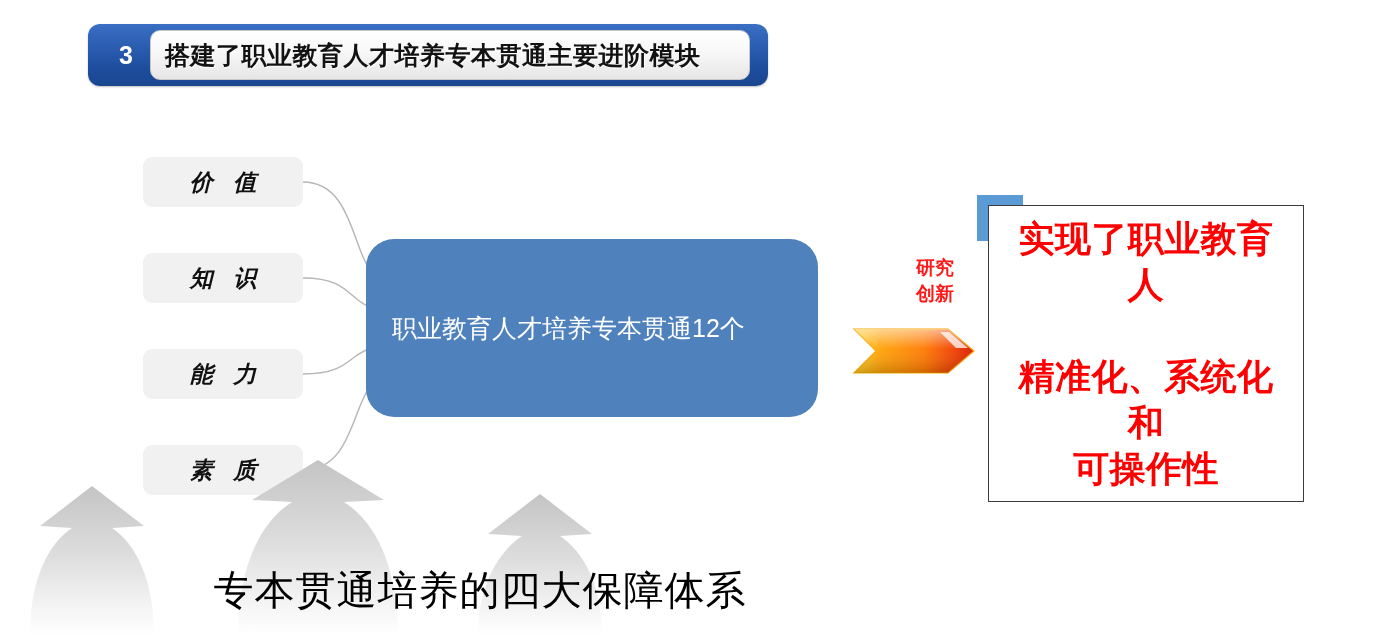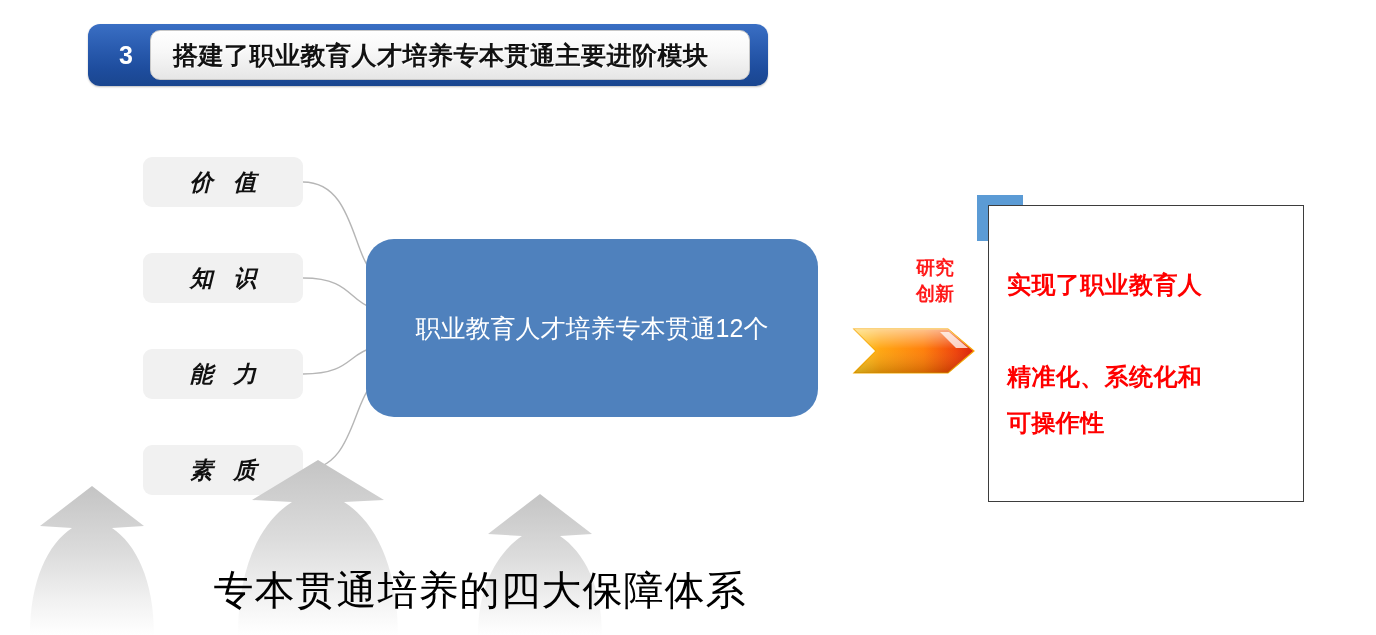--- a/index.html
+++ b/index.html
@@ -43,21 +43,21 @@
     left: 62px;
     top: 6px;
     width: 600px;
     height: 50px;
     border-radius: 10px;
     background: linear-gradient(180deg, #ffffff 0%, #f7f7f7 45%, #e6e6e6 100%);
     border: 1px solid #c8c8c8;
     box-sizing: border-box;
     display: flex;
     align-items: center;
-    padding-left: 22px;
+    padding-left: 14px;
   }
   .banner-title {
     font-size: 25px;
     font-weight: bold;
     color: #121212;
     letter-spacing: 0.5px;
     text-shadow: 1px 1px 0 rgba(255,255,255,0.85);
     white-space: nowrap;
   }
 
@@ -86,21 +86,20 @@
   .center-box {
     position: absolute;
     left: 366px;
     top: 239px;
     width: 452px;
     height: 178px;
     background: #4f81bd;
     border-radius: 28px;
     display: flex;
     align-items: center;
-    justify-content: center;
     padding: 0 26px;
     box-sizing: border-box;
   }
   .center-text {
     color: #ffffff;
     font-size: 25px;
     line-height: 43px;
     text-align: center;
   }
 
@@ -145,25 +144,26 @@
     width: 316px;
     height: 297px;
     background: #ffffff;
     border: 1px solid #3d3d3d;
     box-sizing: border-box;
     display: flex;
     align-items: center;
   }
   .result-text {
     color: #ff0000;
-    font-size: 24px;
+    font-size: 36px;
     font-weight: bold;
     line-height: 46px;
     padding: 0 18px;
     letter-spacing: 0.4px;
+    text-align: center;
   }
 
   
   .mountains {
     position: absolute;
     left: 0;
     bottom: 0;
   }
   .bottom-caption {
     position: absolute;

